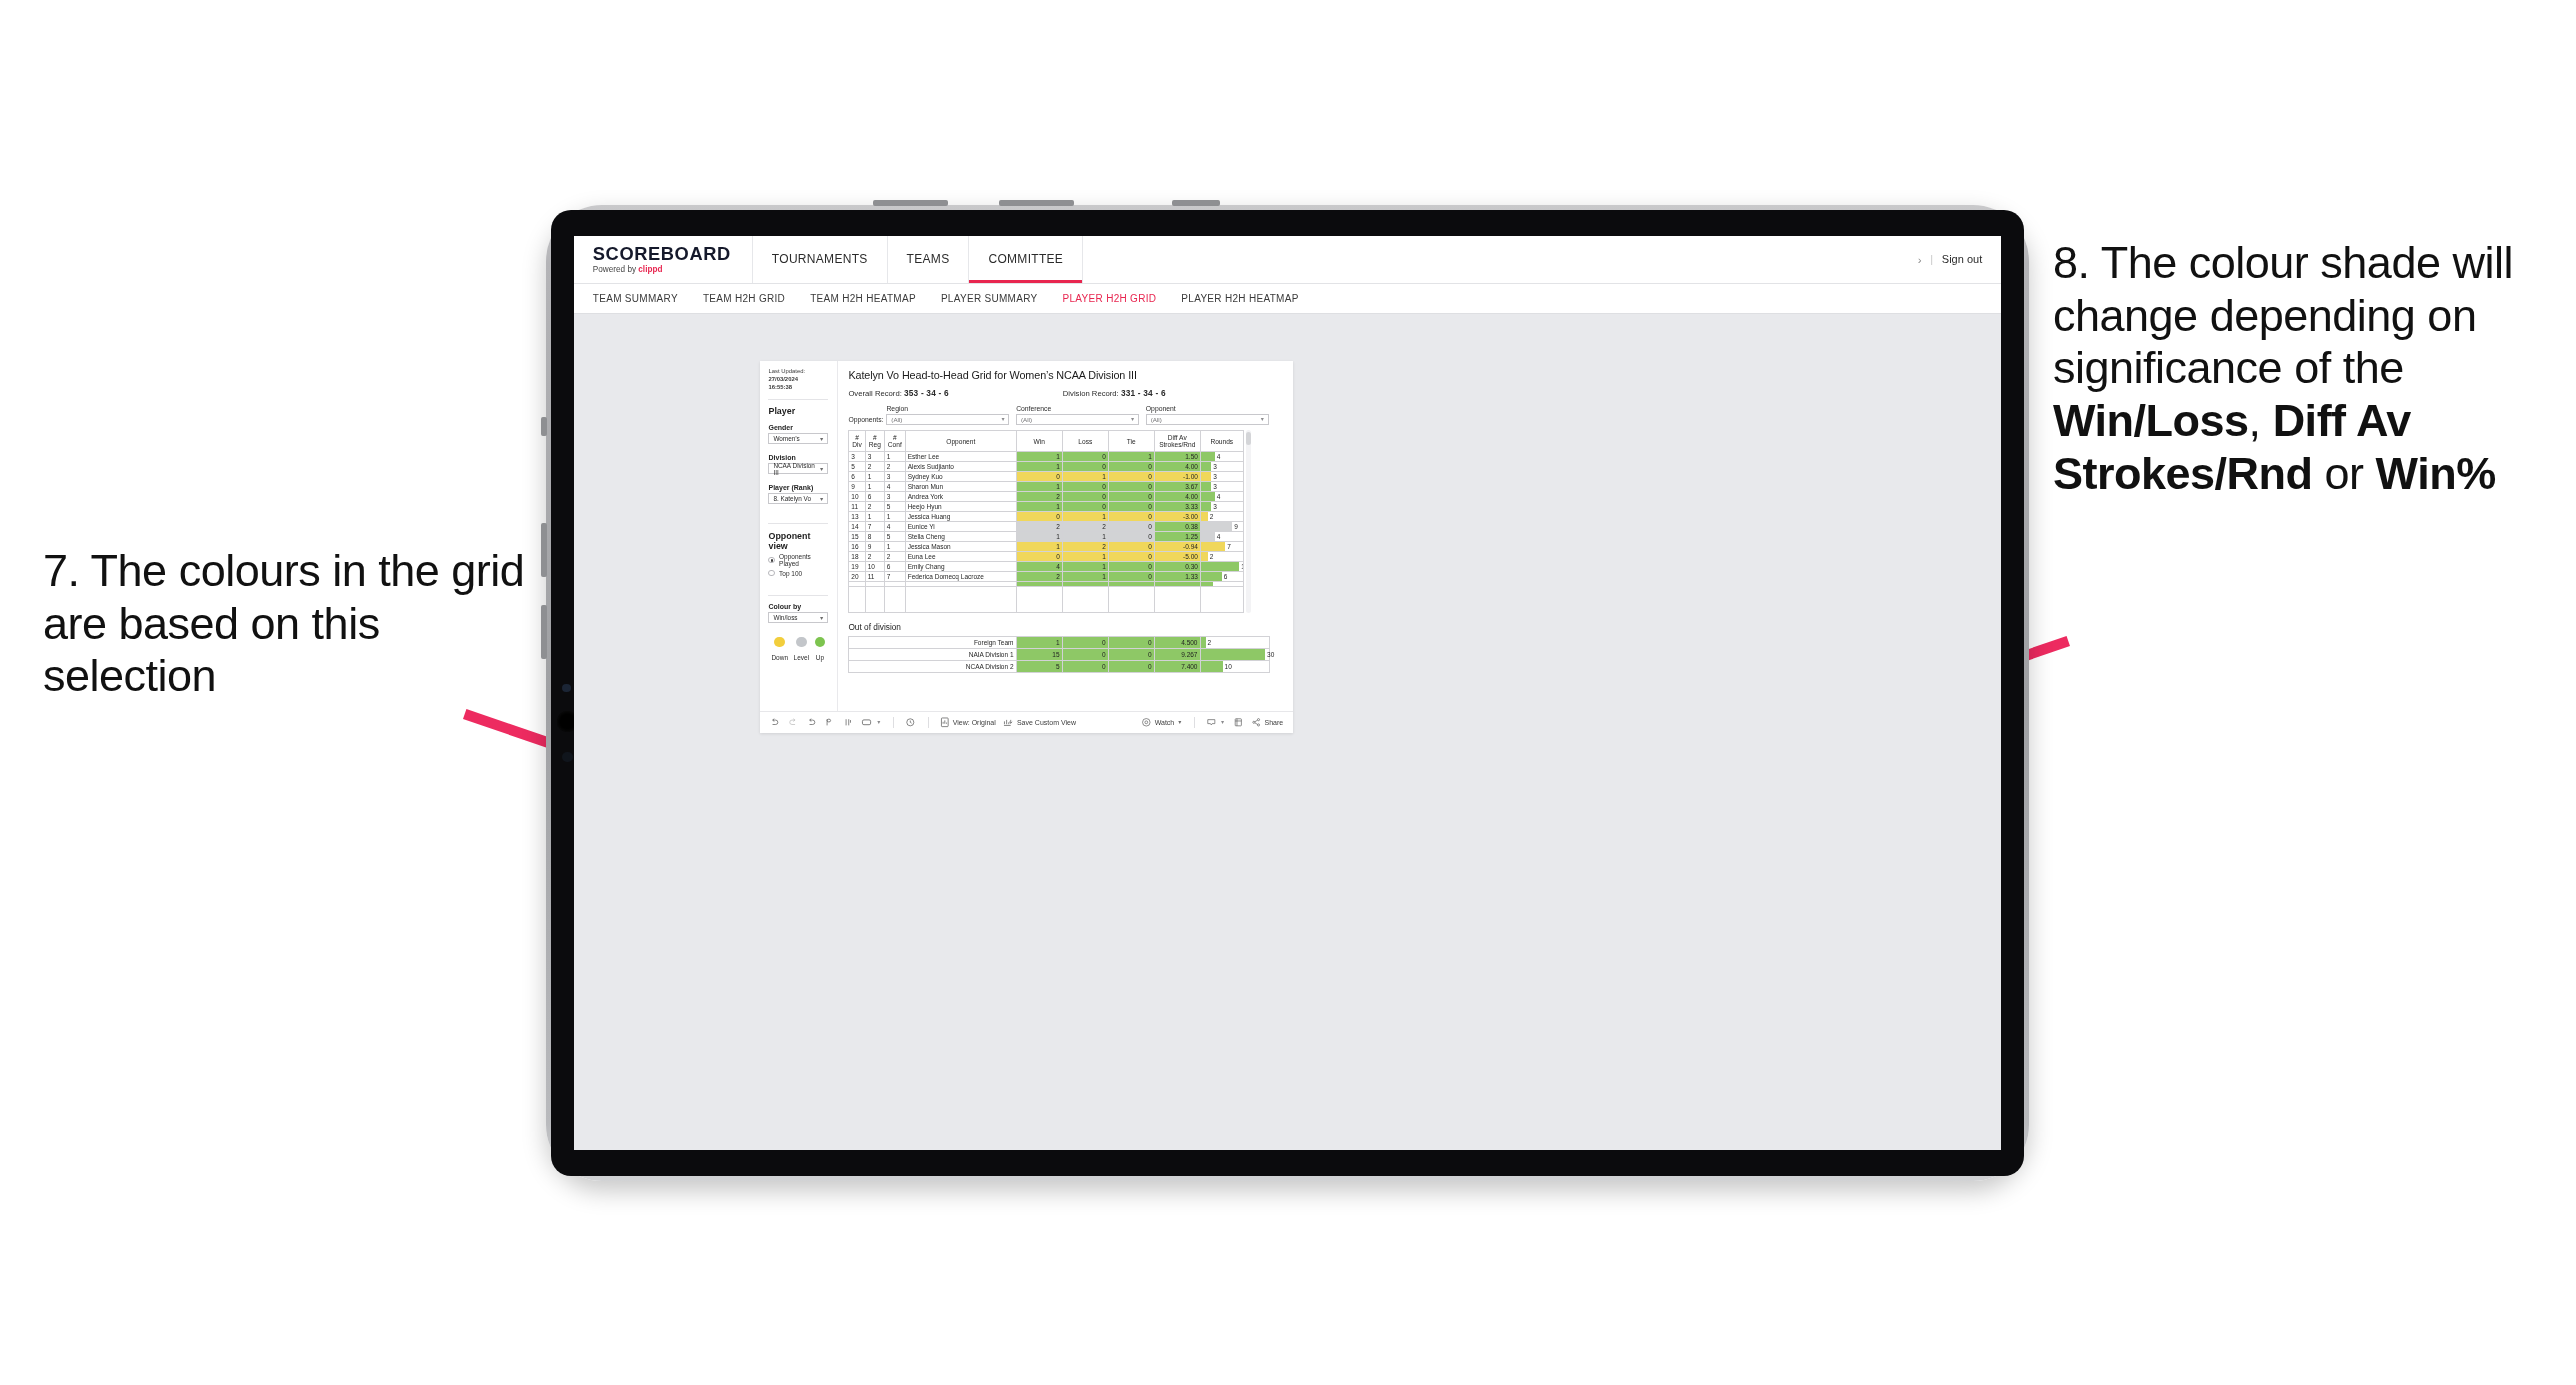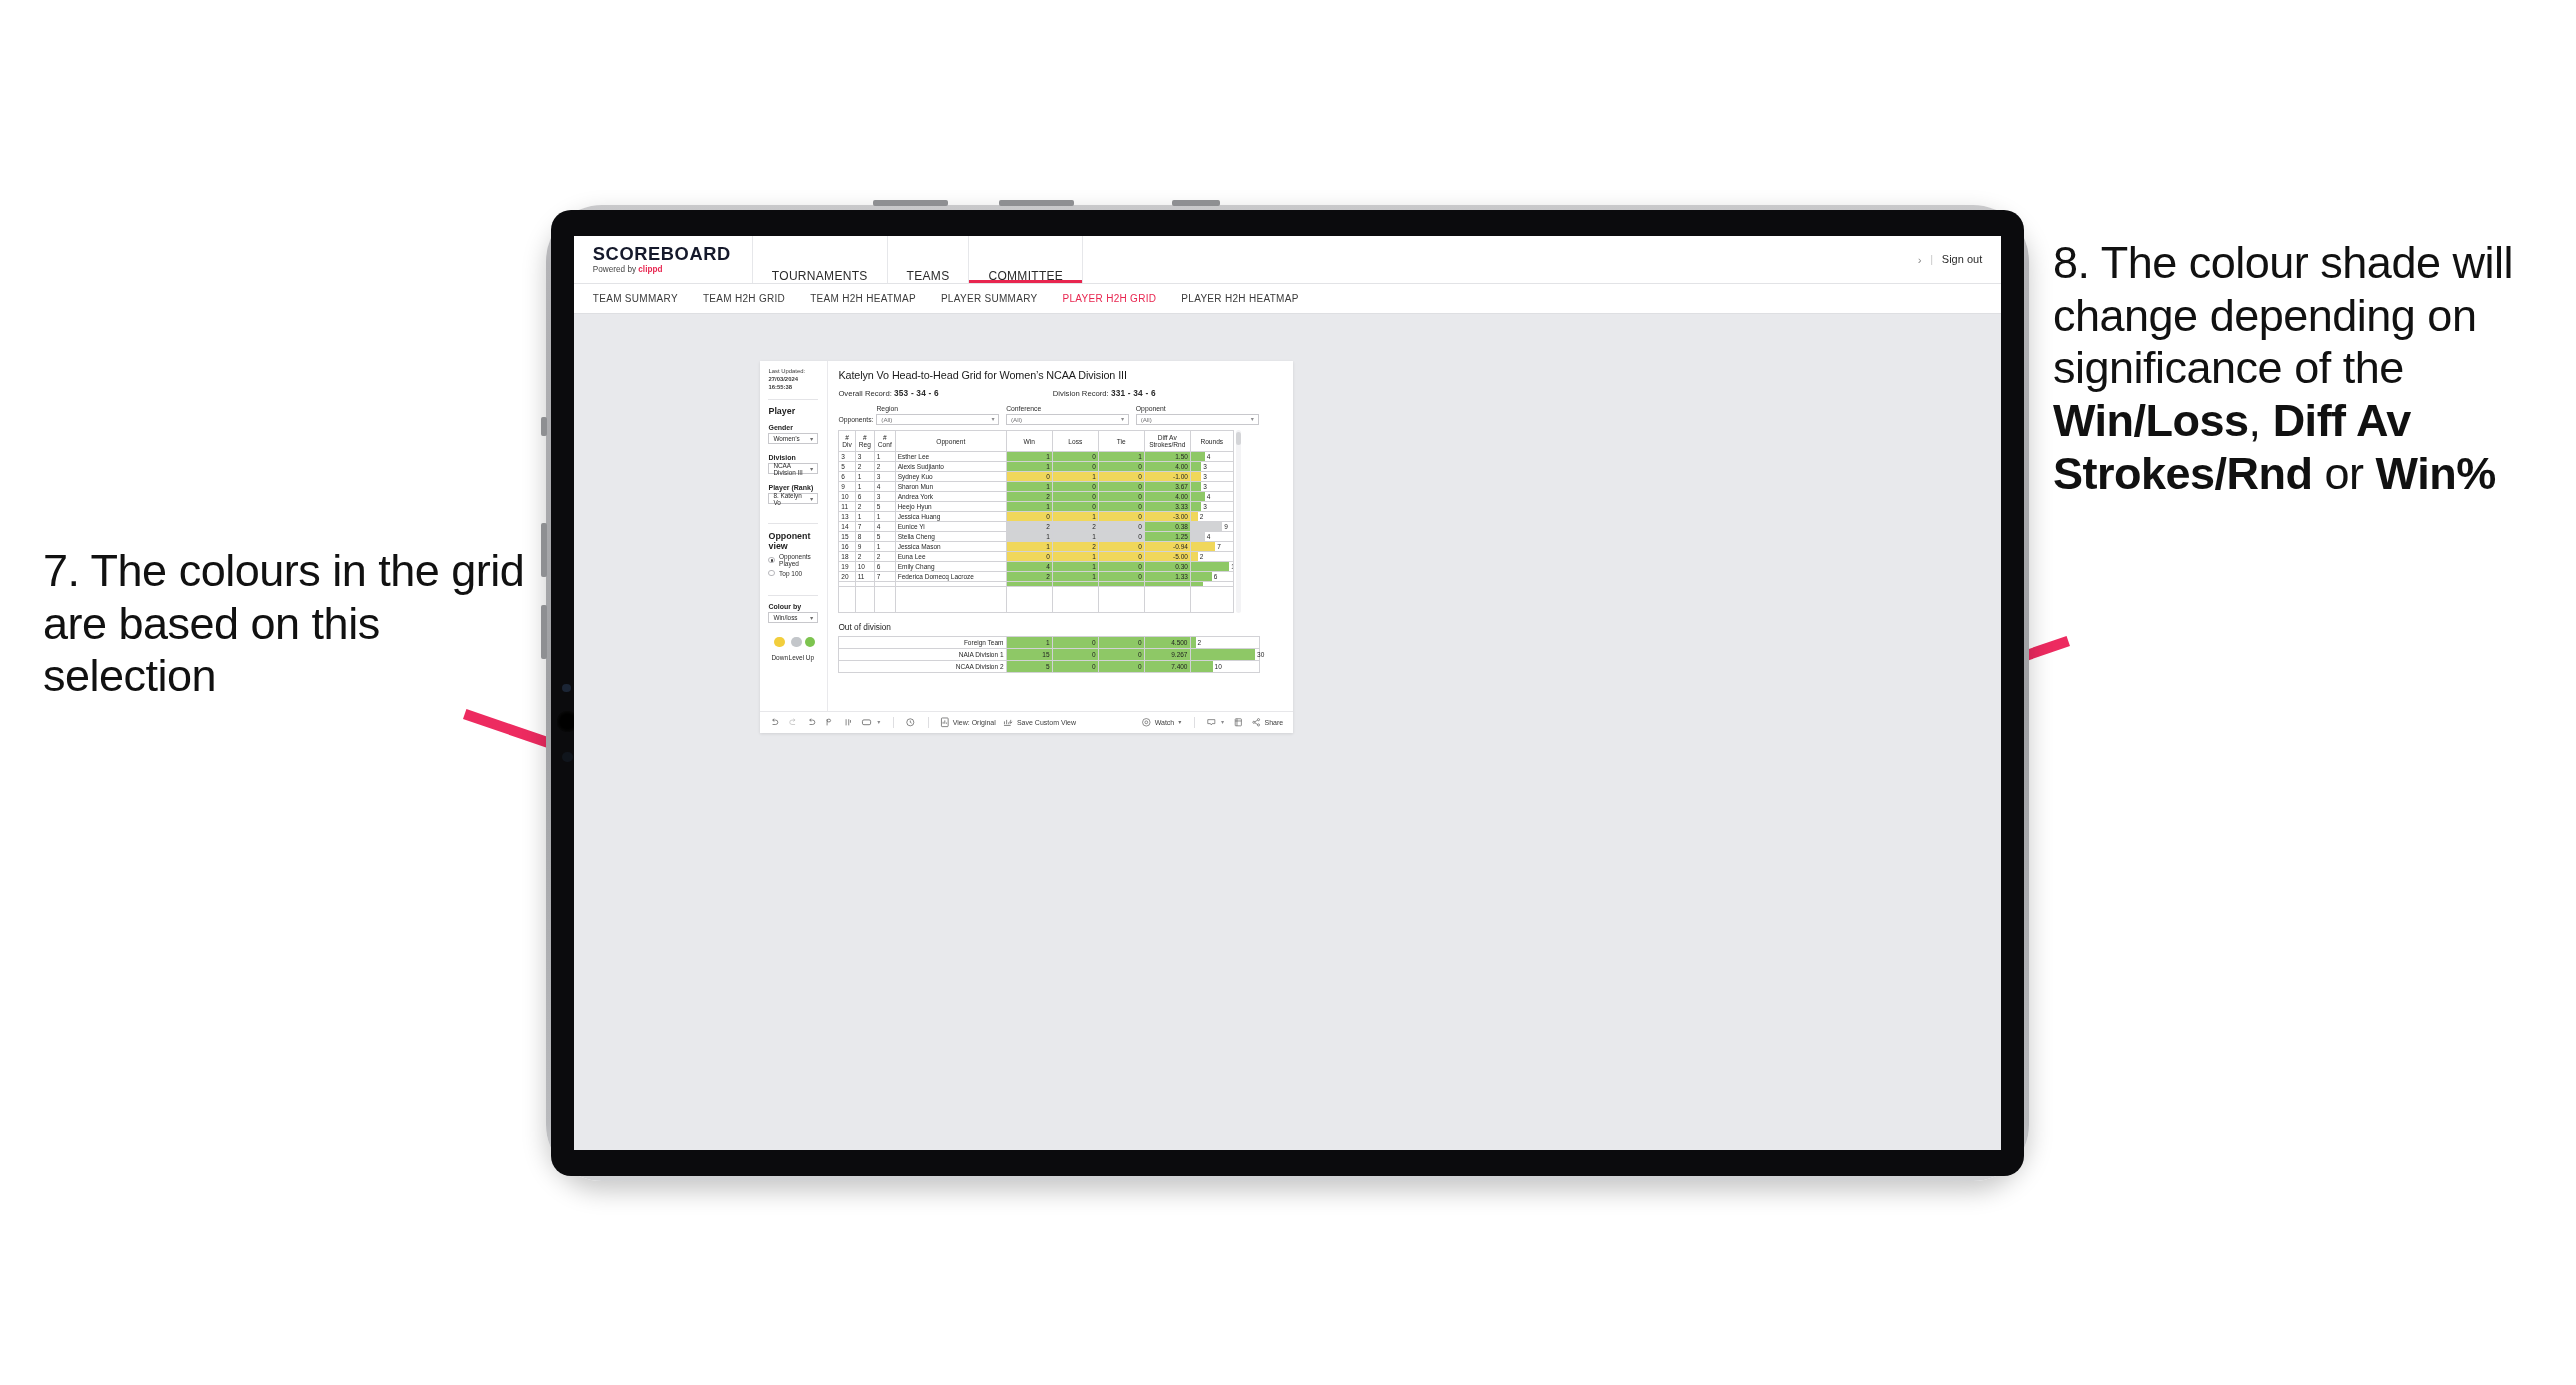--- a/index.html
+++ b/index.html
@@ -80,21 +80,21 @@
   }
   .brand-name {
     font-family: "Liberation Sans", sans-serif;
     font-weight: 700; font-size: 18.3px; letter-spacing: 0.6px; color: #15192b;
     line-height: 1;
   }
   .brand-sub { font-size: 8.2px; color: #444; margin-top: 2.9px; line-height:1; }
   .brand-sub .clippd { color: #e8254f; font-weight: 700; }
 
   .nav-item {
-    display: flex; align-items: flex-end; padding: 0 19px;
+    display: flex; align-items: center; padding: 0 19px;
     font-size: 12px; color: #2b2b2b; letter-spacing: 0.3px;
     border-right: 1px solid #e6e7ea; position: relative; cursor: pointer;
   }
   .nav-item.active::after {
     content: ""; position: absolute; left: 0; right: 0; bottom: 0;
     height: 2.9px; background: #e8254f;
   }
   .nav-spacer { flex: 1; }
   .nav-right {
     display: flex; align-items: center; gap: 8.7px; padding-right: 19px;
@@ -119,21 +119,21 @@
     position: absolute; left: 186px; top: 47px;
     width: 533px; height: 372px;
     background: #fff;
     box-shadow: 0 1px 2.9px rgba(0,0,0,.10);
     display: flex; flex-direction: column;
   }
   #viz-body { flex: 1; display: flex; min-height: 0; }
 
   
   #panel {
-    width: 68px; border-right: 1px solid #e9e9ec;
+    width: 78px; border-right: 1px solid #e9e9ec;
     padding: 7.7px 8.7px 0 8.7px;
     font-size: 6.7px; color: #2e2e2e;
   }
   .updated { font-size: 5.9px; color: #3b3b3b; line-height: 1.32; }
   .updated b { font-weight: 700; }
   .p-rule { height:1px; background:#e4e4e7; margin: 6.7px 0 6.7px 0; }
   .p-title { font-size: 8.9px; font-weight: 700; color: #1d1d1d; margin-bottom: 7.7px; }
   .p-label { font-size: 7px; font-weight: 700; color: #242424; margin-bottom: 2.4px; }
   .p-gap { height: 9.6px; }
   .sel {

